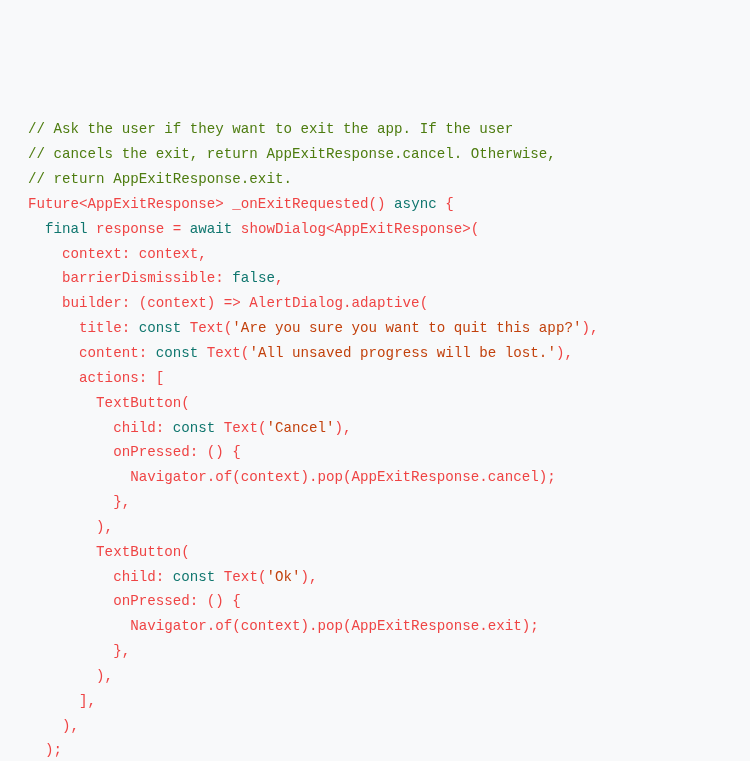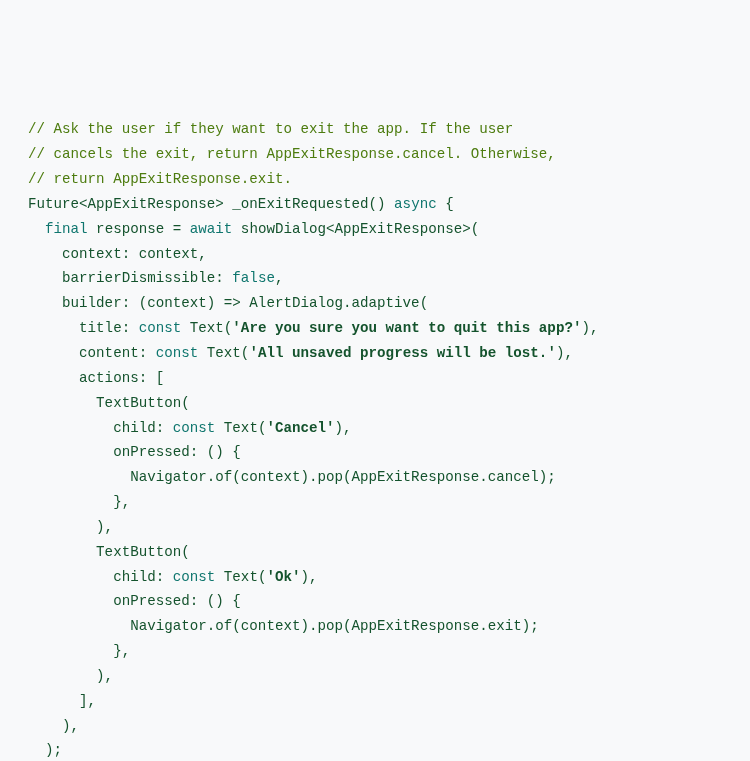--- a/index.html
+++ b/index.html
@@ -14,22 +14,22 @@
       font-family: ui-monospace, SFMono-Regular, "SF Mono", Menlo, Consolas, "Liberation Mono", monospace;
       font-size: 14.2px;
       line-height: 1.75;
       padding: 18px 28px;
       color: #111;
       white-space: pre;
       overflow: hidden;
     }
     .comment { color: #4d7c0f; }
     .keyword { color: #0f766e; }
-    .string { color: #14532d; font-weight: bold; }
-    .plain { color: #14532d; }
+    .string { color: #c2410c; }
+    .plain { color: #ef4444; }
     .line { display: block; }
   </style>
 </head>
 <body>
 
 
 
 <div><span class="line"><span class="comment">// Ask the user if they want to exit the app. If the user</span></span><span class="line"><span class="comment">// cancels the exit, return AppExitResponse.cancel. Otherwise,</span></span><span class="line"><span class="comment">// return AppExitResponse.exit.</span></span><span class="line"><span class="plain">Future&lt;AppExitResponse&gt; _onExitRequested() </span><span class="keyword">async</span><span class="plain"> {</span></span><span class="line"><span class="plain">  </span><span class="keyword">final</span><span class="plain"> response = </span><span class="keyword">await</span><span class="plain"> showDialog&lt;AppExitResponse&gt;(</span></span><span class="line"><span class="plain">    context: context,</span></span><span class="line"><span class="plain">    barrierDismissible: </span><span class="keyword">false</span><span class="plain">,</span></span><span class="line"><span class="plain">    builder: (context) =&gt; AlertDialog.adaptive(</span></span><span class="line"><span class="plain">      title: </span><span class="keyword">const</span><span class="plain"> Text(</span><span class="string">'Are you sure you want to quit this app?'</span><span class="plain">),</span></span><span class="line"><span class="plain">      content: </span><span class="keyword">const</span><span class="plain"> Text(</span><span class="string">'All unsaved progress will be lost.'</span><span class="plain">),</span></span><span class="line"><span class="plain">      actions: [</span></span><span class="line"><span class="plain">        TextButton(</span></span><span class="line"><span class="plain">          child: </span><span class="keyword">const</span><span class="plain"> Text(</span><span class="string">'Cancel'</span><span class="plain">),</span></span><span class="line"><span class="plain">          onPressed: () {</span></span><span class="line"><span class="plain">            Navigator.of(context).pop(AppExitResponse.cancel);</span></span><span class="line"><span class="plain">          },</span></span><span class="line"><span class="plain">        ),</span></span><span class="line"><span class="plain">        TextButton(</span></span><span class="line"><span class="plain">          child: </span><span class="keyword">const</span><span class="plain"> Text(</span><span class="string">'Ok'</span><span class="plain">),</span></span><span class="line"><span class="plain">          onPressed: () {</span></span><span class="line"><span class="plain">            Navigator.of(context).pop(AppExitResponse.exit);</span></span><span class="line"><span class="plain">          },</span></span><span class="line"><span class="plain">        ),</span></span><span class="line"><span class="plain">      ],</span></span><span class="line"><span class="plain">    ),</span></span><span class="line"><span class="plain">  );</span></span><span class="line"><span class="plain"></span></span></div>
 
 

